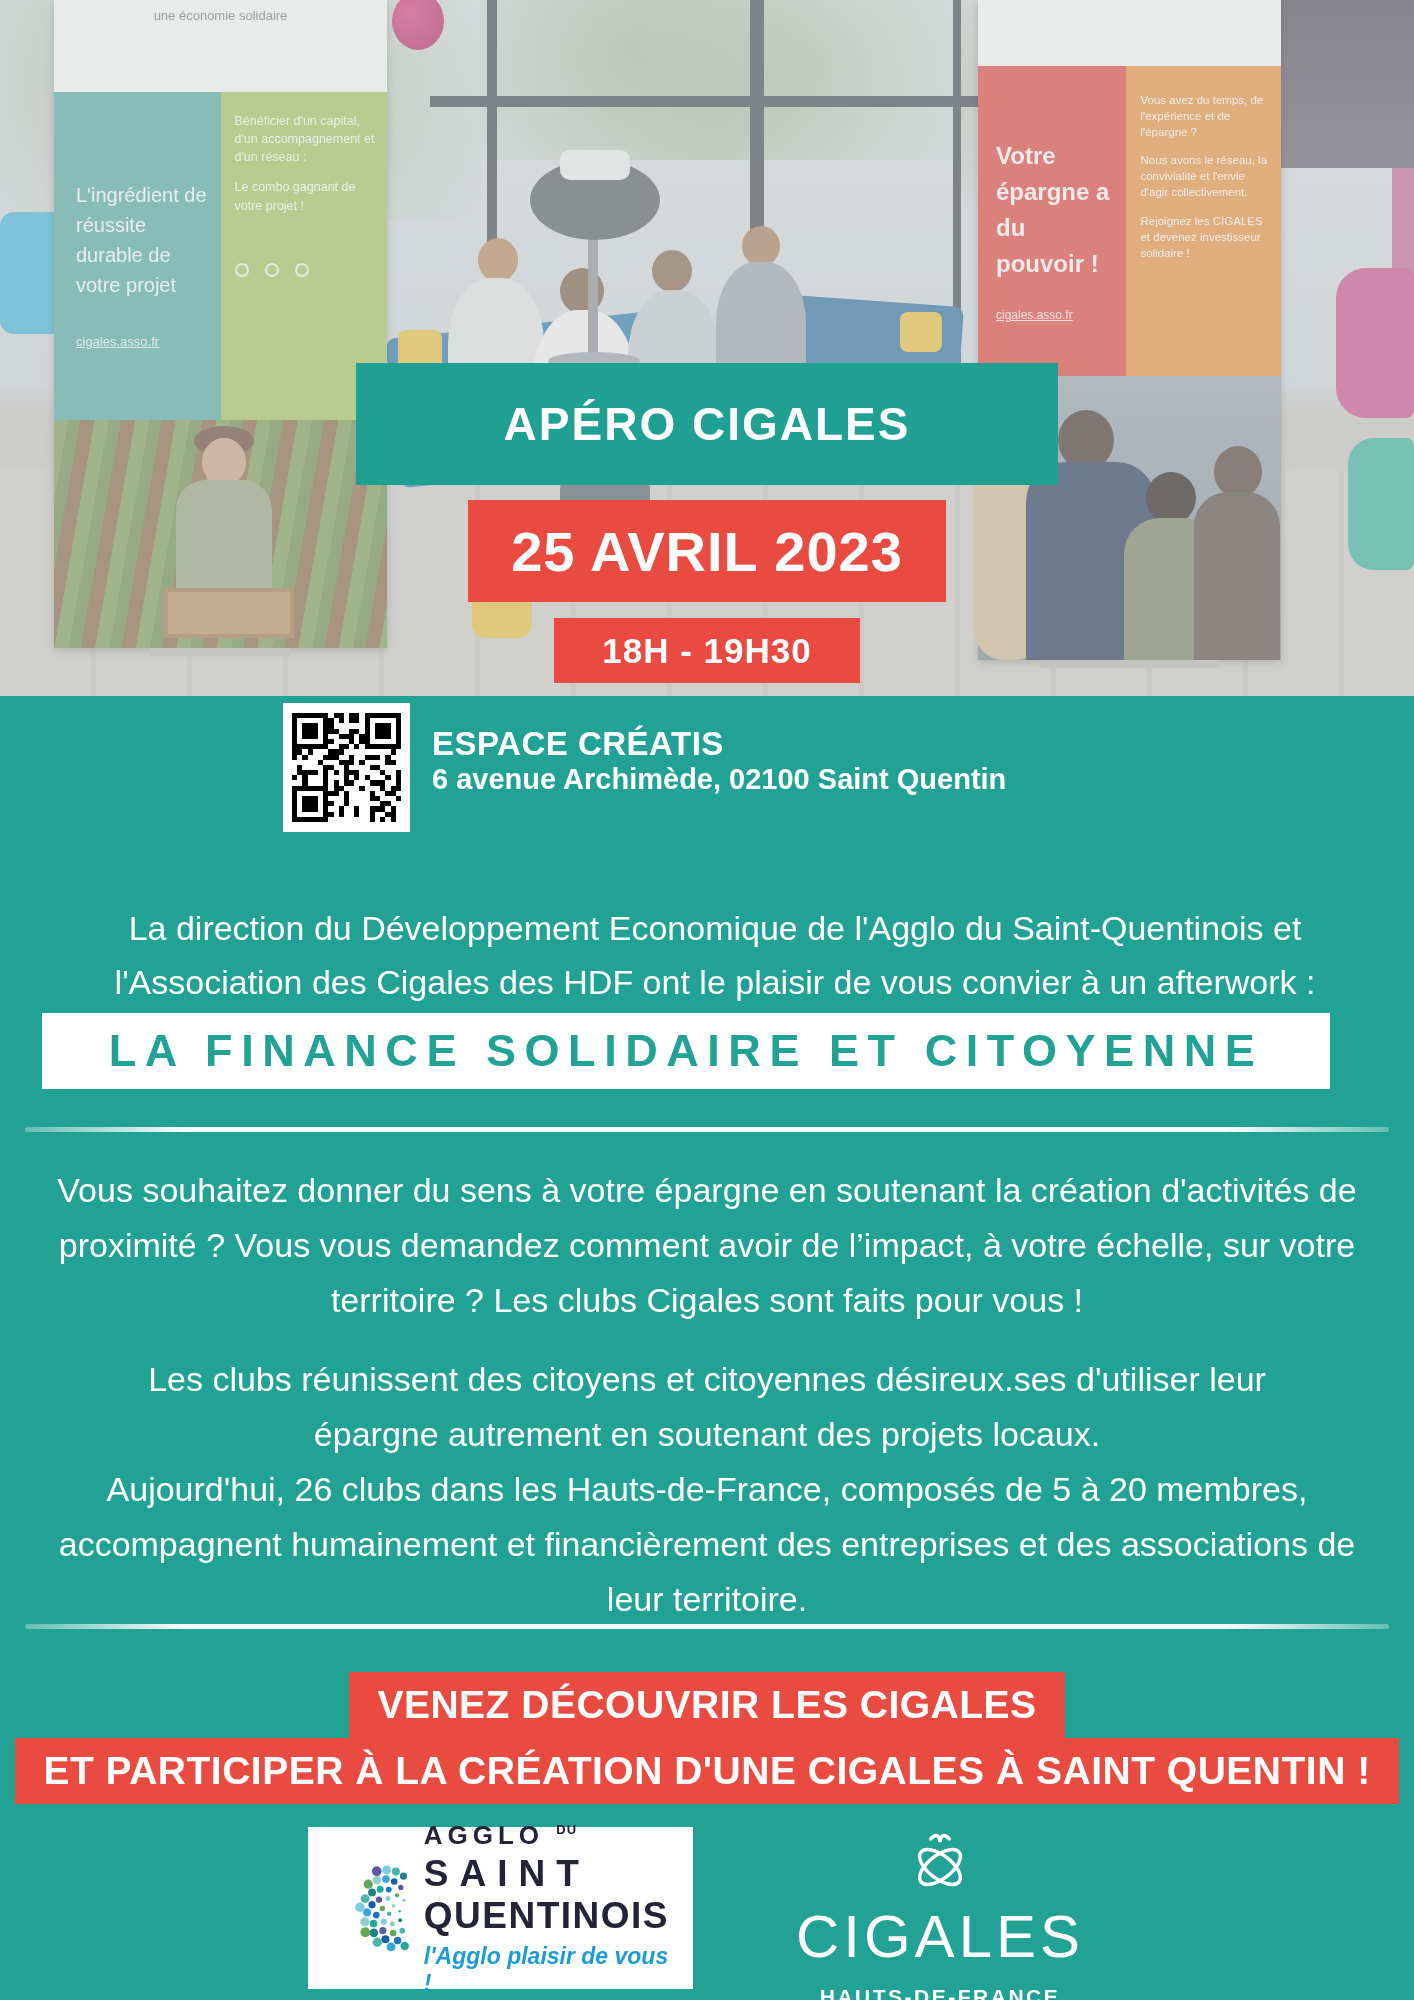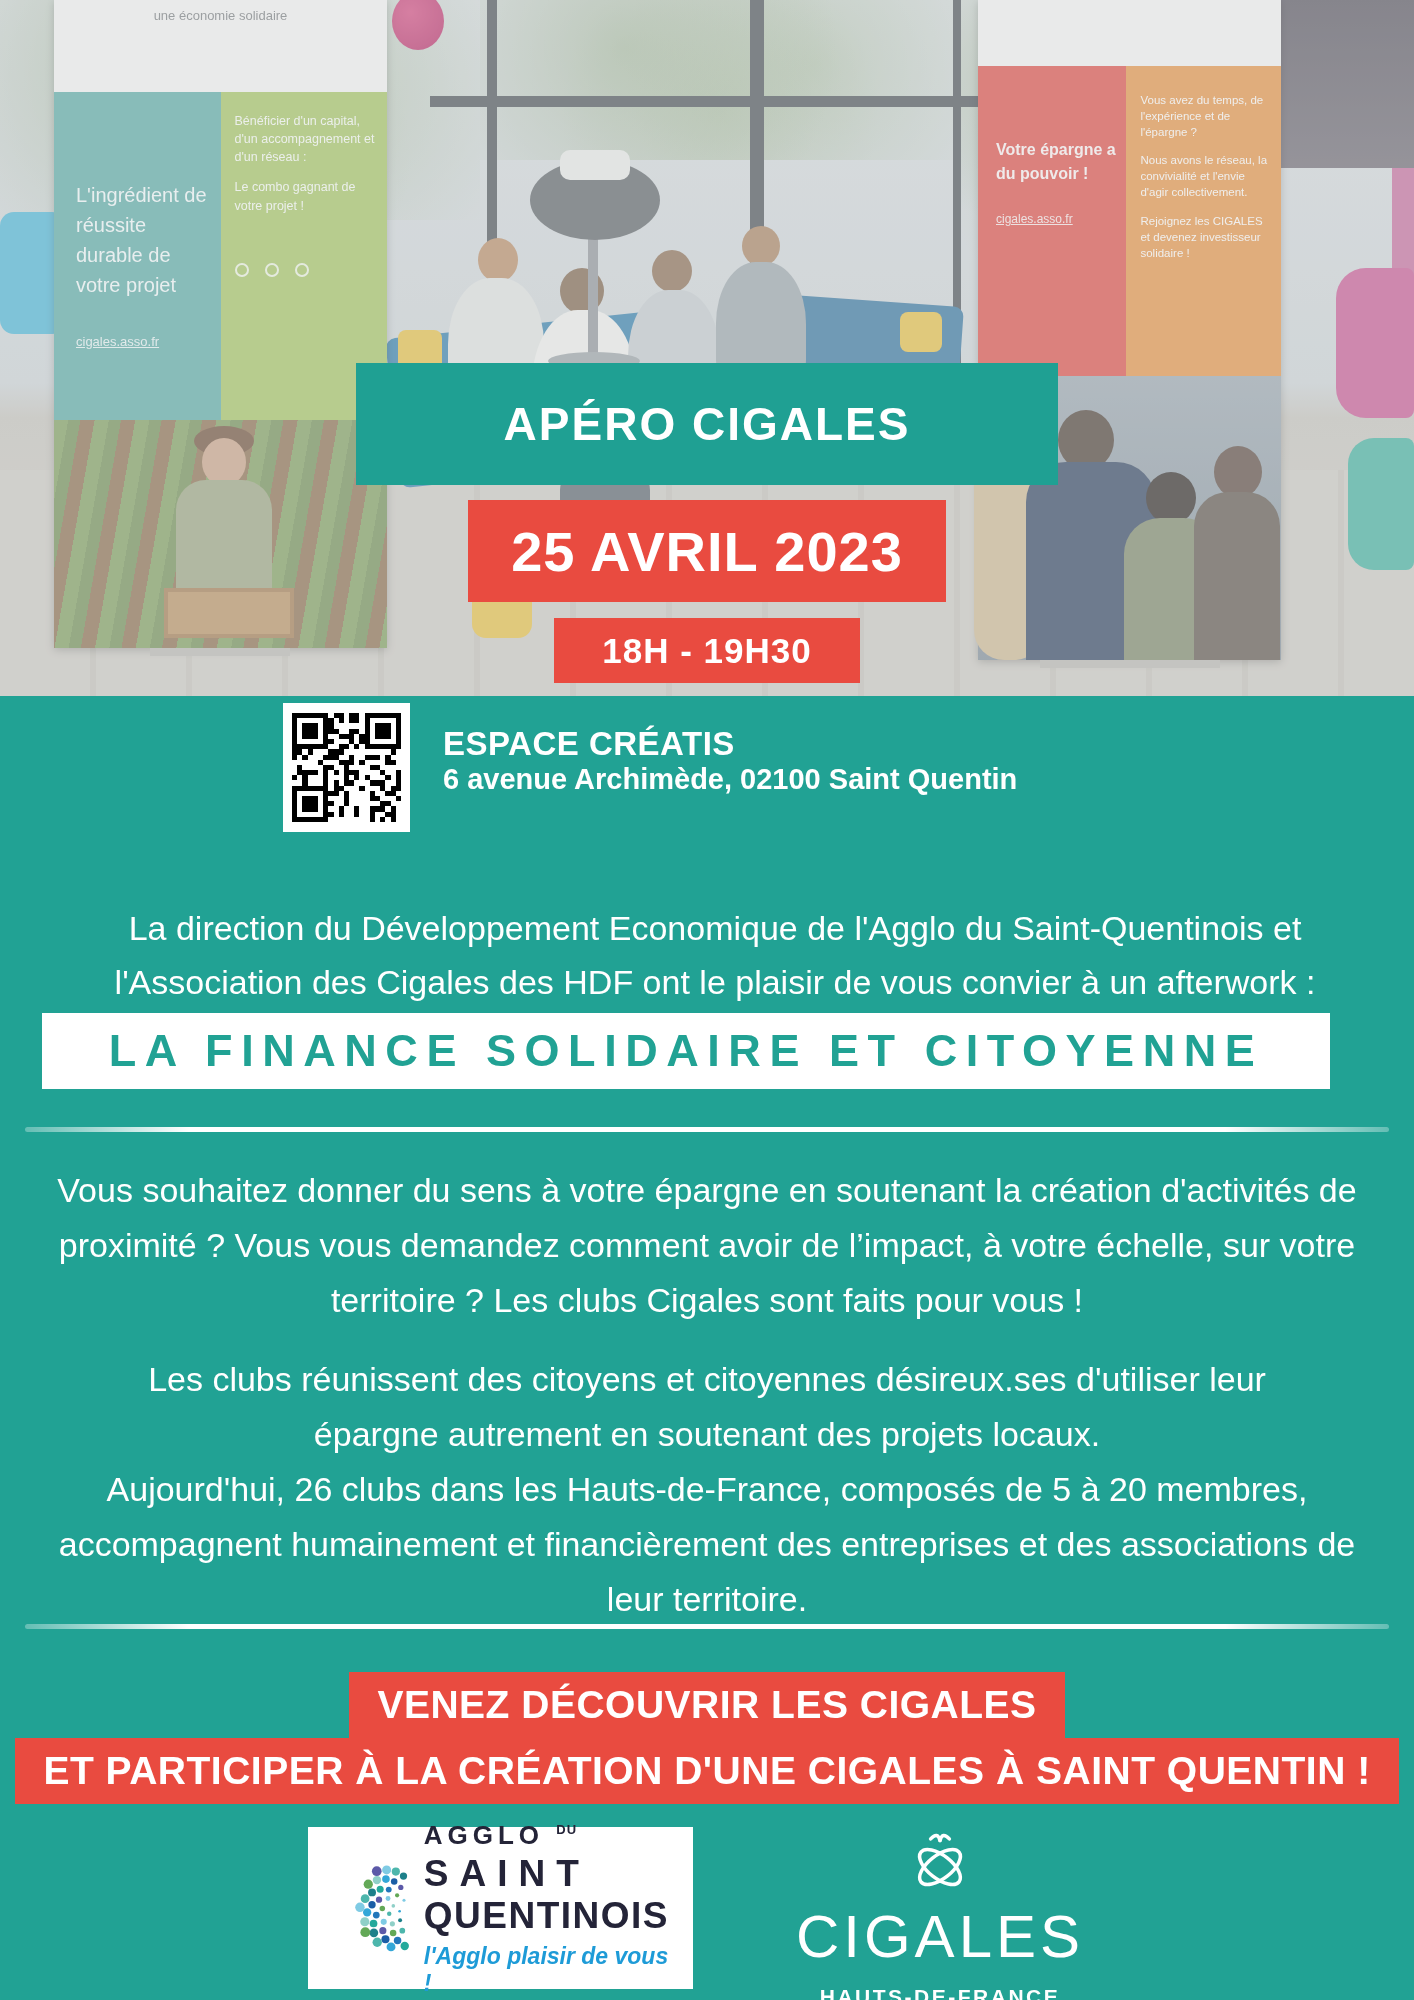--- a/index.html
+++ b/index.html
@@ -48,21 +48,21 @@
     linear-gradient(180deg,#86a05e,#7d8f55);position:relative;}
   .lb-person-head{position:absolute;left:148px;top:18px;width:44px;height:48px;border-radius:50%;background:#caa183;}
   .lb-person-hair{position:absolute;left:140px;top:6px;width:60px;height:30px;border-radius:50%;background:#6d4b33;}
   .lb-person-body{position:absolute;left:122px;top:60px;width:96px;height:120px;border-radius:30px 30px 10px 10px;background:#9aa27c;}
   .lb-crate{position:absolute;left:110px;top:168px;width:130px;height:50px;background:#b98e5d;border:4px solid #a2784b;}
 
   .rb{left:978px;top:0;width:303px;height:660px;background:#fff;}
   .rb-head{height:66px;}
   .rb-panels{display:flex;height:310px;}
   .rb-red{width:49%;background:#dd4a41;color:rgba(255,255,255,.93);padding:72px 10px 0 18px;}
-  .rb-red .big{font-size:16px;font-weight:700;line-height:1.5;}
+  .rb-red .big{font-size:24px;font-weight:700;line-height:1.5;}
   .rb-red .url{margin-top:26px;font-size:12px;text-decoration:underline;color:rgba(255,255,255,.85);}
   .rb-orange{width:51%;background:#e59040;color:rgba(255,255,255,.95);padding:26px 12px 0 14px;font-size:11.5px;line-height:1.4;}
   .rb-orange div{margin-bottom:12px;}
   .rb-photo{height:284px;background:linear-gradient(180deg,#9aa5ad,#7d8994);position:relative;}
   .rb-photo .h1{position:absolute;left:80px;top:34px;width:56px;height:60px;border-radius:50%;background:#4a3a30;}
   .rb-photo .b1{position:absolute;left:48px;top:86px;width:130px;height:198px;border-radius:40px 40px 0 0;background:#2e3f5c;}
   .rb-photo .h2{position:absolute;left:168px;top:96px;width:50px;height:52px;border-radius:50%;background:#2c2420;}
   .rb-photo .b2{position:absolute;left:146px;top:142px;width:96px;height:142px;border-radius:36px 36px 0 0;background:#7b8565;}
   .rb-photo .h3{position:absolute;left:236px;top:70px;width:48px;height:52px;border-radius:50%;background:#59453a;}
   .rb-photo .b3{position:absolute;left:216px;top:116px;width:86px;height:168px;border-radius:34px 34px 0 0;background:#5c5248;}
@@ -82,21 +82,21 @@
 
   
   .title-band{left:356px;top:363px;width:702px;height:122px;background:#1fa093;color:#fff;
     display:flex;align-items:center;justify-content:center;font-size:46px;font-weight:700;letter-spacing:2px;}
   .date-band{left:468px;top:500px;width:478px;height:102px;background:#e94b40;color:#fff;
     display:flex;align-items:center;justify-content:center;font-size:56px;font-weight:700;letter-spacing:1px;}
   .time-band{left:554px;top:618px;width:306px;height:65px;background:#e94b40;color:#fff;
     display:flex;align-items:center;justify-content:center;font-size:35px;font-weight:700;letter-spacing:1px;}
 
   
-  .venue{left:283px;top:703px;display:flex;gap:33px;}
+  .venue{left:283px;top:703px;display:flex;gap:22px;}
   .qrbox{width:127px;height:129px;background:#fff;display:flex;align-items:center;justify-content:center;}
   .venue-text{padding-top:22px;color:#fff;}
   .venue-name{font-size:33px;font-weight:700;letter-spacing:.5px;}
   .venue-address{font-size:29px;font-weight:700;}
 
   
   .intro{left:0;top:893px;width:1414px;margin:8px;color:#fff;font-size:34px;line-height:1.6;text-align:center;}
   .intro span{display:inline-block;max-width:1230px;}
   .finance-band{left:42px;top:1013px;width:1288px;height:76px;background:#fff;
     display:flex;align-items:center;justify-content:center;}

